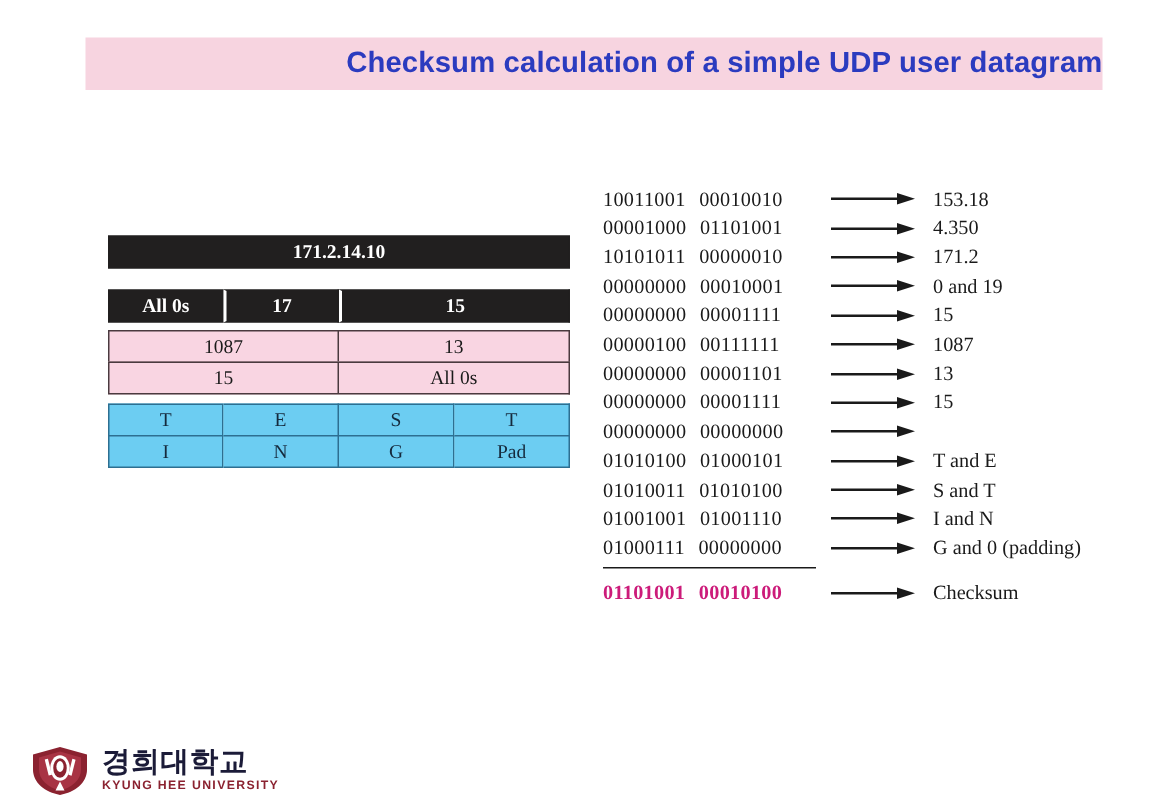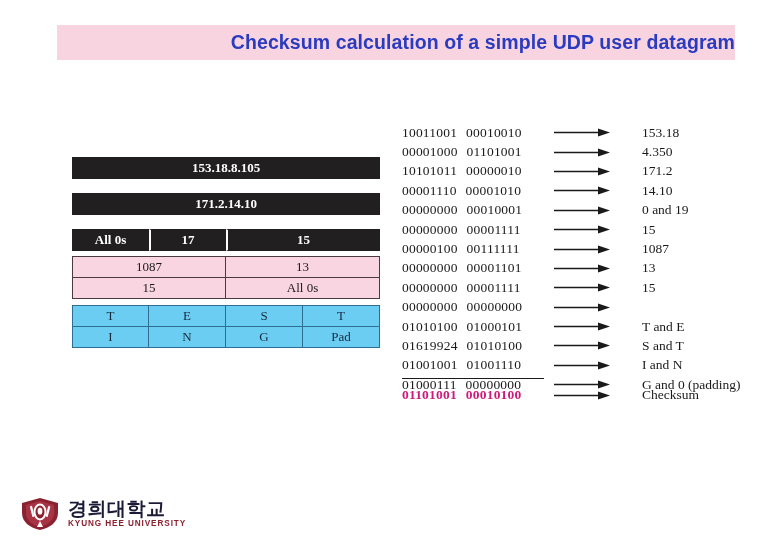--- a/index.html
+++ b/index.html
@@ -116,21 +116,20 @@
     width: 56px;
     height: 9px;
   }
   .meaning {
     flex: 1;
     font-family: "Liberation Serif", serif;
     font-size: 13.5px;
     color: #1a1a1a;
     white-space: nowrap;
     padding-left: 6px;
-    margin-left: 20px;
   }
 
   #sum-rule {
     position: absolute;
     left: 402px;
     top: 378px;
     width: 142px;
     height: 0;
     border-top: 1.6px solid #1a1a1a;
   }
@@ -151,21 +150,21 @@
     align-items: center;
     gap: 8px;
   }
   #crest {
     width: 40px;
     height: 34px;
     position: relative;
   }
   #logo-text { display: flex; flex-direction: column; justify-content: center; }
   #logo-ko {
-    font-family: Liberation Sans, sans-serif;
+    font-family: Liberation Mono, monospace;
     font-weight: bold;
     font-size: 19px;
     color: #1b1b38;
     line-height: 20px;
     letter-spacing: 0.5px;
   }
   #logo-en {
     font-family: "Liberation Sans", sans-serif;
     font-weight: bold;
     font-size: 8.2px;
@@ -179,23 +178,20 @@
 <body>
 
 <div id="title-banner">
   <span id="title-text">Checksum calculation of a simple UDP user datagram</span>
 </div>
 
 <div id="datagram">
 
   <div class="group-black">
     <div class="dg-row">
-      <div class="dg-cell blk" style="width:100%">153.18.8.105</div>
-    </div>
-    <div class="dg-row">
       <div class="dg-cell blk" style="width:100%">171.2.14.10</div>
     </div>
     <div class="dg-row">
       <div class="dg-cell blk" style="width:25%">All 0s</div>
       <div class="dg-cell blk" style="width:25%">17</div>
       <div class="dg-cell blk" style="width:50%">15</div>
     </div>
   </div>
 
   <div class="gap-sm"></div>
@@ -264,33 +260,20 @@
       <div class="arrow-cell">
         <svg class="arrow" viewBox="0 0 56 9" xmlns="http://www.w3.org/2000/svg">
           <line x1="0" y1="4.5" x2="46" y2="4.5" stroke="#1a1a1a" stroke-width="1.6"></line>
           <polygon points="44,0.6 56,4.5 44,8.4" fill="#1a1a1a"></polygon>
         </svg>
       </div>
       <div class="meaning">171.2</div>
     </div>
     <div class="calc-row">
       <div class="bits">
-        <span>00001110</span>
-        <span>00001010</span>
-      </div>
-      <div class="arrow-cell">
-        <svg class="arrow" viewBox="0 0 56 9" xmlns="http://www.w3.org/2000/svg">
-          <line x1="0" y1="4.5" x2="46" y2="4.5" stroke="#1a1a1a" stroke-width="1.6"></line>
-          <polygon points="44,0.6 56,4.5 44,8.4" fill="#1a1a1a"></polygon>
-        </svg>
-      </div>
-      <div class="meaning">14.10</div>
-    </div>
-    <div class="calc-row">
-      <div class="bits">
         <span>00000000</span>
         <span>00010001</span>
       </div>
       <div class="arrow-cell">
         <svg class="arrow" viewBox="0 0 56 9" xmlns="http://www.w3.org/2000/svg">
           <line x1="0" y1="4.5" x2="46" y2="4.5" stroke="#1a1a1a" stroke-width="1.6"></line>
           <polygon points="44,0.6 56,4.5 44,8.4" fill="#1a1a1a"></polygon>
         </svg>
       </div>
       <div class="meaning">0 and 19</div>
@@ -367,21 +350,21 @@
       <div class="arrow-cell">
         <svg class="arrow" viewBox="0 0 56 9" xmlns="http://www.w3.org/2000/svg">
           <line x1="0" y1="4.5" x2="46" y2="4.5" stroke="#1a1a1a" stroke-width="1.6"></line>
           <polygon points="44,0.6 56,4.5 44,8.4" fill="#1a1a1a"></polygon>
         </svg>
       </div>
       <div class="meaning">T and E</div>
     </div>
     <div class="calc-row">
       <div class="bits">
-        <span>01619924</span>
+        <span>01010011</span>
         <span>01010100</span>
       </div>
       <div class="arrow-cell">
         <svg class="arrow" viewBox="0 0 56 9" xmlns="http://www.w3.org/2000/svg">
           <line x1="0" y1="4.5" x2="46" y2="4.5" stroke="#1a1a1a" stroke-width="1.6"></line>
           <polygon points="44,0.6 56,4.5 44,8.4" fill="#1a1a1a"></polygon>
         </svg>
       </div>
       <div class="meaning">S and T</div>
     </div>

